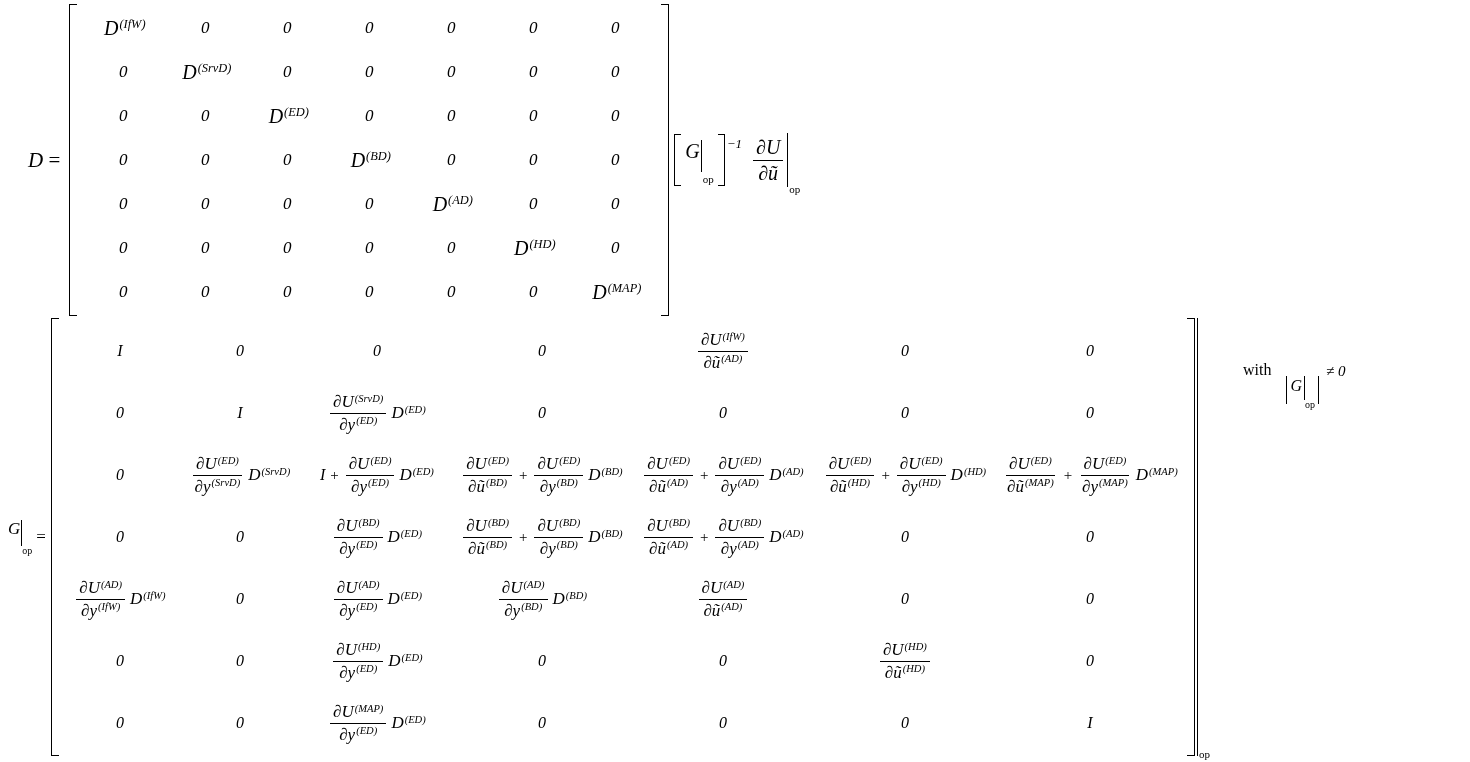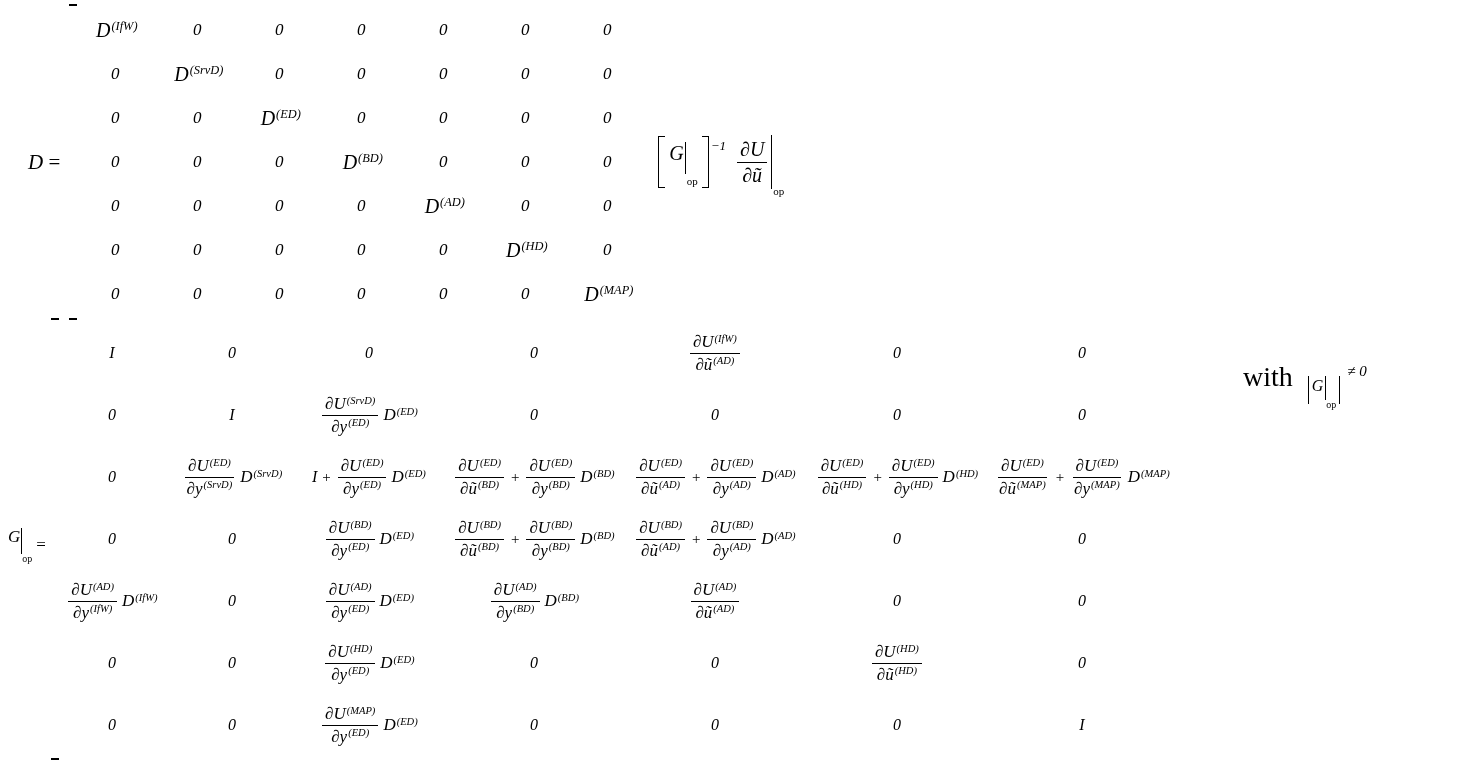--- a/index.html
+++ b/index.html
@@ -13,21 +13,21 @@
 
   
   .eq1 { position:absolute; left:28px; top:4px; display:flex; align-items:center; }
   .eq2 { position:absolute; left:8px; top:318px; display:flex; align-items:center; }
 
   .lhs1 { font-size:21px; margin-right:9px; white-space:nowrap; }
   .lhs2 { display:flex; align-items:flex-start; font-size:17px; margin-right:5px; white-space:nowrap; height:34px; }
   .lhs2 .eqsign { margin-left:4px; align-self:center; }
 
   
-  .matrix { display:flex; align-items:stretch;flex-direction:column; }
+  .matrix { display:flex; align-items:stretch; }
   .sbr { width:7px; flex:0 0 auto; }
   .sbr.l { border-left:1.6px solid #000; border-top:1.6px solid #000; border-bottom:1.6px solid #000; }
   .sbr.r { border-right:1.6px solid #000; border-top:1.6px solid #000; border-bottom:1.6px solid #000; }
   .cells { display:grid; align-items:center; justify-items:center; }
   .m1 .cells { grid-template-columns:repeat(7, 82px); grid-auto-rows:44px; padding:2px 5px; }
   .m2 .cells { grid-template-columns:118px 122px 152px 178px 184px 180px 190px; grid-auto-rows:62px; padding:2px 2px; }
   .cell { display:flex; align-items:center; justify-content:center; font-style:italic; white-space:nowrap; }
   .m1 .cell { font-size:20px; }
   .m2 .cell { font-size:17px; }
   .tk { font-style:italic; }
@@ -66,21 +66,21 @@
   .gop2 .b { font-size:17px; line-height:1.1; }
   .gop2 .vbar { height:26px; margin-left:1px; }
   .gop2 .opsub { align-self:flex-end; transform:translateY(4px); font-size:10px; }
 
   
   .matrix .vbar.full { align-self:stretch; margin-left:2px; }
   .matrix .opsub.corner { align-self:flex-end; transform:translateY(4px); margin-left:1px; }
 
   
   .with-clause { position:absolute; left:1243px; top:360px; display:flex; align-items:flex-start; }
-  .with-word { font-size:28px; font-style:normal; margin-right:15px; line-height:1.2; }
+  .with-word { font-size:16px; font-style:normal; margin-right:15px; line-height:1.2; }
   .detgrp { display:flex; align-items:flex-start; margin-top:16px; height:30px; }
   .detgrp .vbar.outer { height:28px; }
   .detgrp .g { font-size:16px; font-style:italic; margin:0 2px 0 3px; line-height:1.2; }
   .detgrp .vbar.inner { height:24px; }
   .detgrp .opsub { align-self:flex-end; transform:translateY(4px); font-size:10px; margin-right:3px; }
   .neq { font-size:15px; font-style:italic; margin-left:7px; margin-top:3px; white-space:nowrap; }
 </style>
 </head>
 <body>
 

